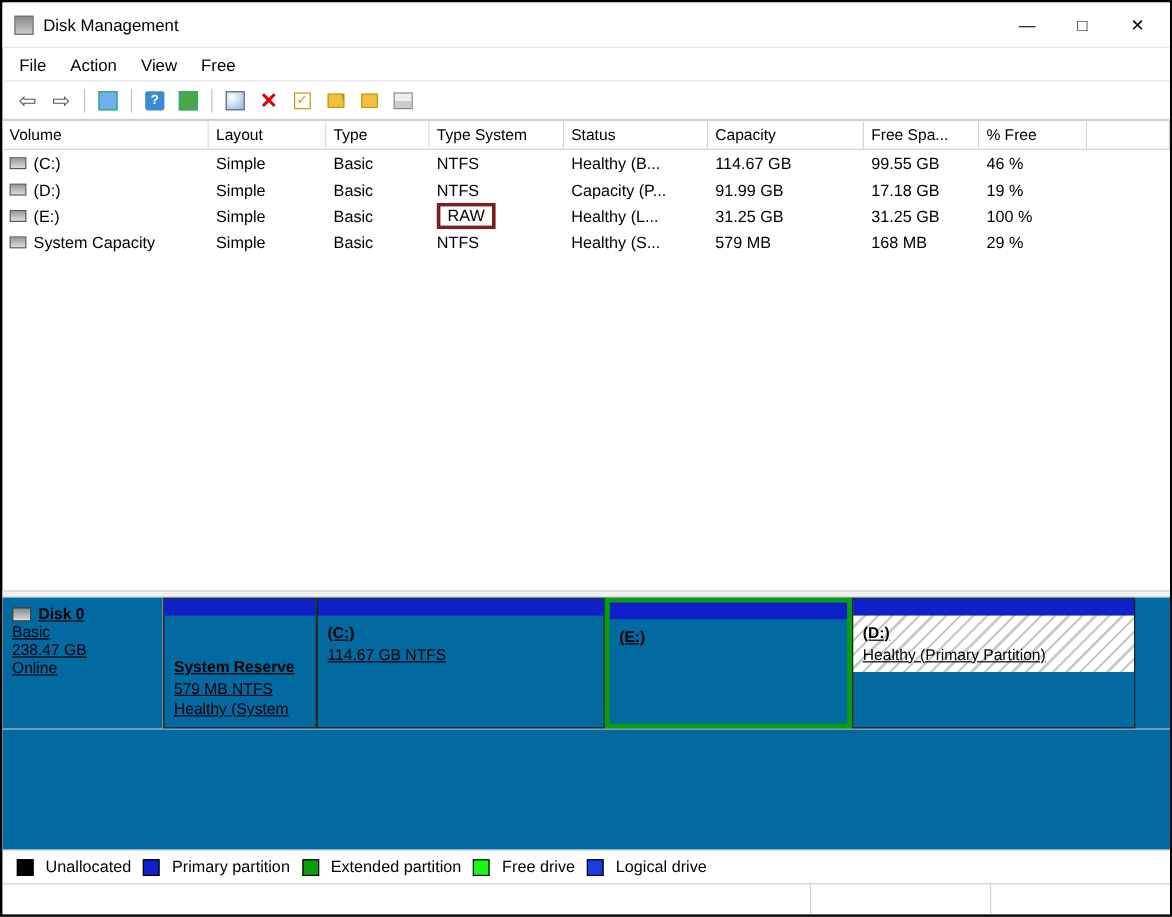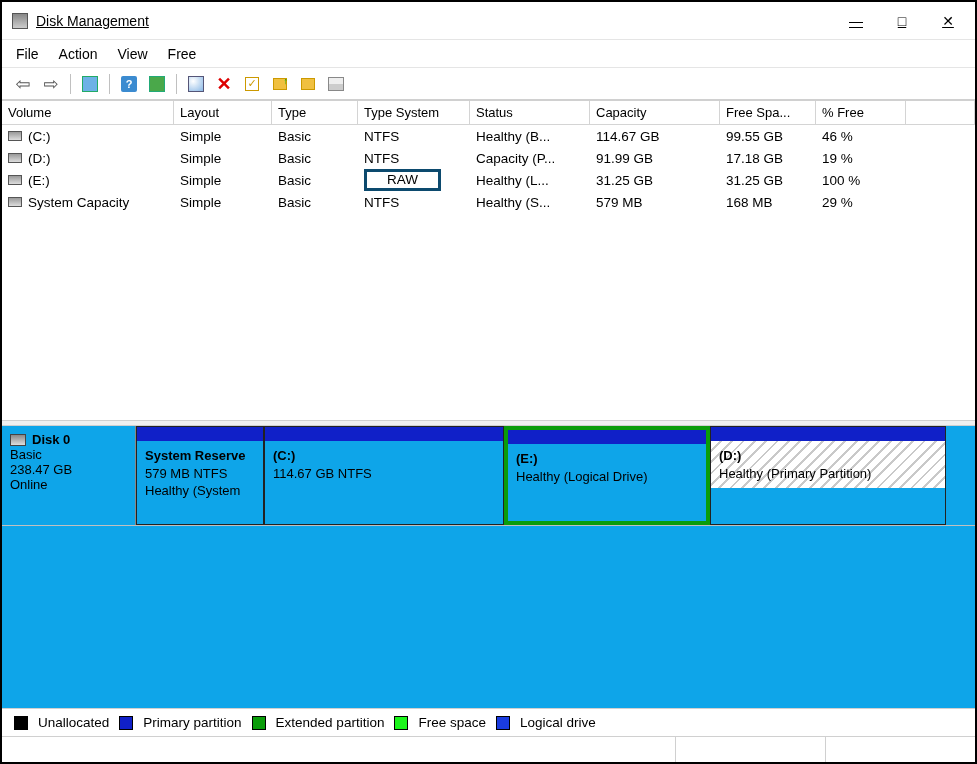--- a/index.html
+++ b/index.html
@@ -18,21 +18,20 @@
   }
 
   
   .titlebar {
     display: flex;
     align-items: center;
     height: 38px;
     padding: 0 4px 0 10px;
     background: #fff;
     border-bottom: 1px solid #e5e5e5;
-    text-decoration: underline;
   }
   .titlebar .app-icon {
     width: 16px; height: 16px;
     background: linear-gradient(#888,#ccc);
     border: 1px solid #555;
     margin-right: 8px;
   }
   .titlebar .title { flex: 0 0 auto; font-size: 14px; }
   .titlebar .spacer { flex: 1; }
   .titlebar .win-btn {
@@ -80,21 +79,21 @@
   .x-icon { color:#d00;font-weight:bold;font-size:18px;}
   .check-icon{ width:14px;height:14px;border:1px solid #c90;color:#c90;display:flex;align-items:center;justify-content:center;font-size:11px;}
   .folder-icon{ width:14px;height:12px;background:#f0c040;border:1px solid #c90;}
   .folder-up{ position:relative;}
   .folder-up::after{content:"↑";position:absolute;font-size:9px;color:#0a0;right:-2px;top:-3px;font-weight:bold;}
   .list-icon{ width:16px;height:14px;border:1px solid #888;background:linear-gradient(#eee 50%,#ccc 50%);}
 
   
   .vol-table {
     border-top: 1px solid #d0d0d0;
-    height: 320px;
+    height: 392px;
     overflow: hidden;
     display:flex; flex-direction:column;
   }
   .vol-header, .vol-row {
     display: grid;
     grid-template-columns: 172px 98px 86px 112px 120px 130px 96px 90px 1fr;
     align-items: center;
   }
   .vol-header {
     height: 24px;
@@ -121,35 +120,36 @@
     overflow: hidden;
     text-overflow: ellipsis;
   }
   .vol-row .cell.first { display:flex; align-items:center; gap:6px;}
   .drive-icon {
     width:14px; height:10px;
     background:linear-gradient(#999,#ddd);
     border:1px solid #555;
   }
   .red-box {
-    border: 3px solid #0c4a6e;
-    padding: 0 20px;
+    border: 3px solid #7f1d1d;
+    padding: 0 6px;
     display: inline-block;
     line-height: 16px;
   }
 
   
   .splitter { height:6px; background:#f0f0f0; border-top:1px solid #d0d0d0; border-bottom:1px solid #d0d0d0;}
 
   
   .disk-area {
     flex:1;
     overflow:auto;
-    background:#0ea5e9;
+    background:#0369a1;
     padding: 0;
+    text-decoration: underline;
   }
   .disk-row {
     display:flex;
     border-bottom: 1px solid #c0c0c0;
     min-height: 100px;
   }
   .disk-info {
     width: 134px;
     border-right: 1px solid #888;
     padding: 6px 8px;
@@ -337,40 +337,39 @@
     <div class="disk-info">
       <div class="disk-line1">
         <div class="disk-icon"></div>
         <span>Disk 0</span>
       </div>
       <div>Basic</div>
       <div>238.47 GB</div>
       <div>Online</div>
     </div>
     <div class="part-strip" id="part-strip">
-        <div class="part" style="width: 128px;">
+        <div class="part" style="width: 128px; gap: 28px;">
           <div class="bar"></div>
           <div class="body">
             <div class="pname">System Reserve</div>
             <div>579 MB NTFS</div>
             <div>Healthy (System</div>
           </div>
         </div>
         <div class="part" style="width: 240px;">
           <div class="bar"></div>
           <div class="body">
             <div class="pname">(C:)</div>
             <div>114.67 GB NTFS</div>
           </div>
         </div>
         <div class="part green-outline" style="width: 206px;">
           <div class="bar"></div>
           <div class="body">
             <div class="pname">(E:)</div>
-            <div>Healthy (Logical Drive)</div>
           </div>
         </div>
         <div class="part hatched" style="width: 236px;">
           <div class="bar"></div>
           <div class="body">
             <div class="pname">(D:)</div>
             <div>Healthy (Primary Partition)</div>
           </div>
         </div>
       </div>
@@ -378,21 +377,21 @@
 </div>
 
 <div class="legend">
   <span class="swatch sw-unalloc"></span>
   <span>Unallocated</span>
   <span class="swatch sw-primary"></span>
   <span>Primary partition</span>
   <span class="swatch sw-ext"></span>
   <span>Extended partition</span>
   <span class="swatch sw-free"></span>
-  <span>Free space</span>
+  <span>Free drive</span>
   <span class="swatch sw-logical"></span>
   <span>Logical drive</span>
 </div>
 
 <div class="statusbar">
   <div class="seg"></div>
     <div class="seg"></div>
     <div class="seg"></div>
 </div>
 

